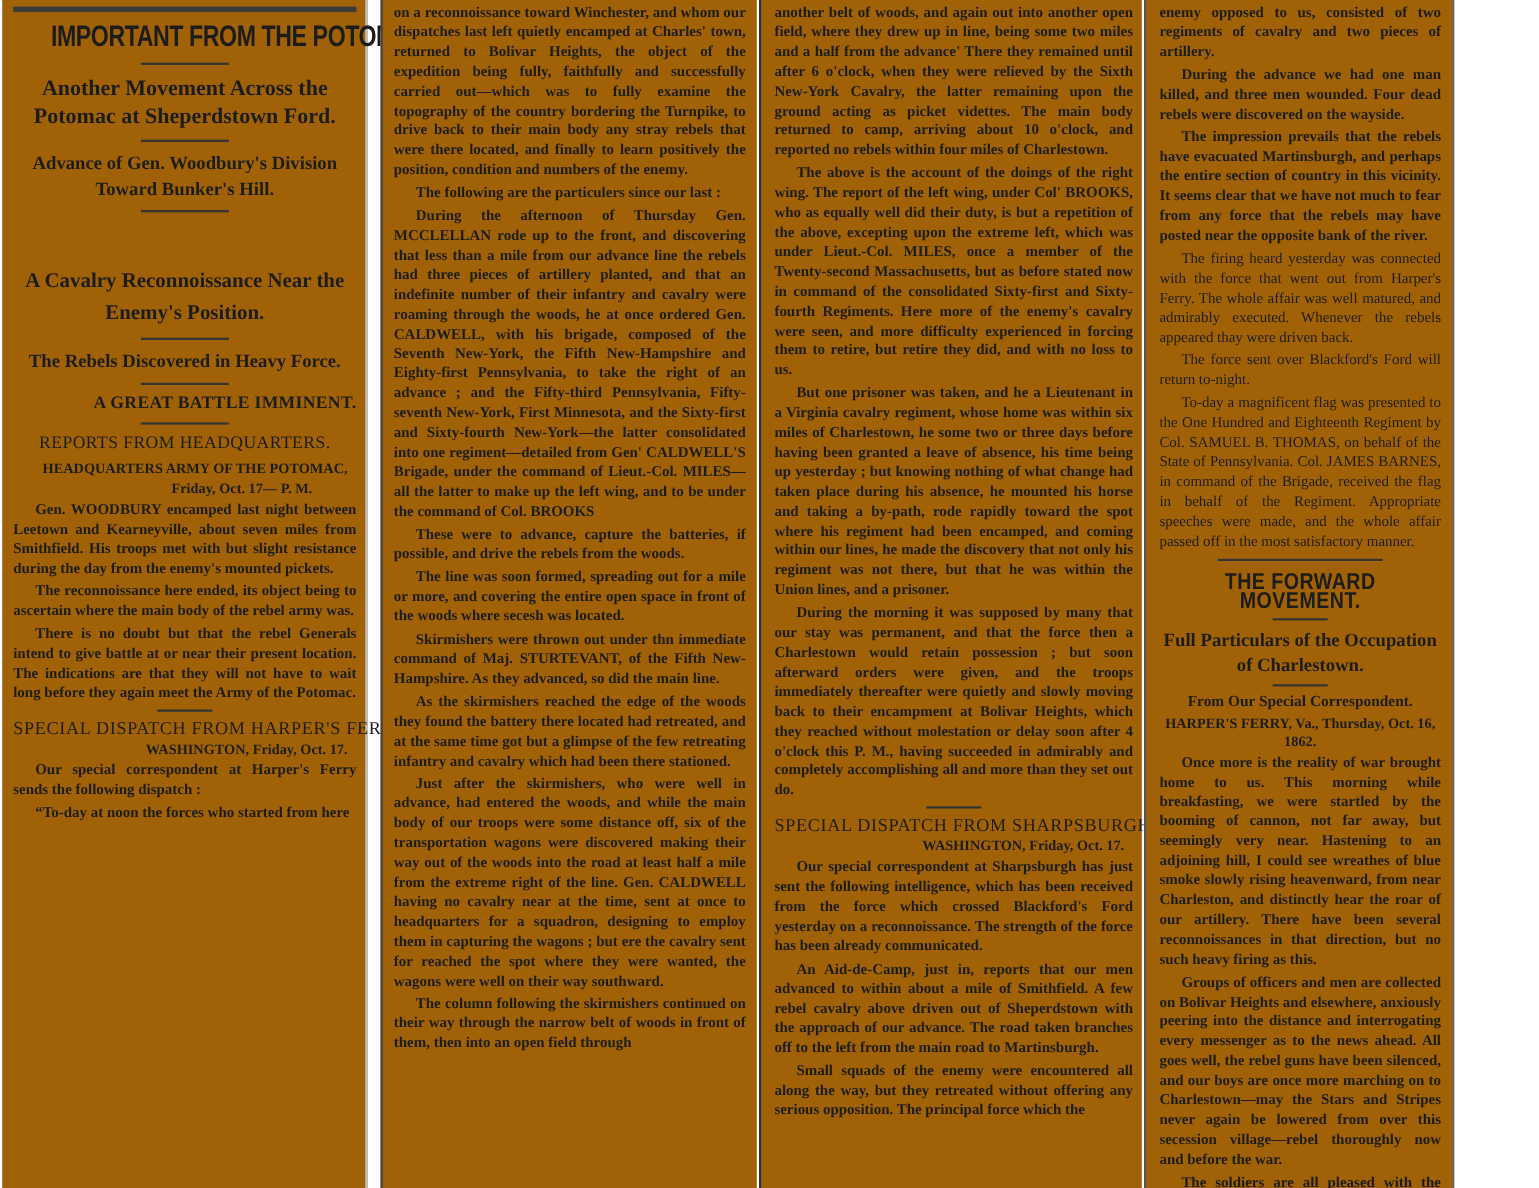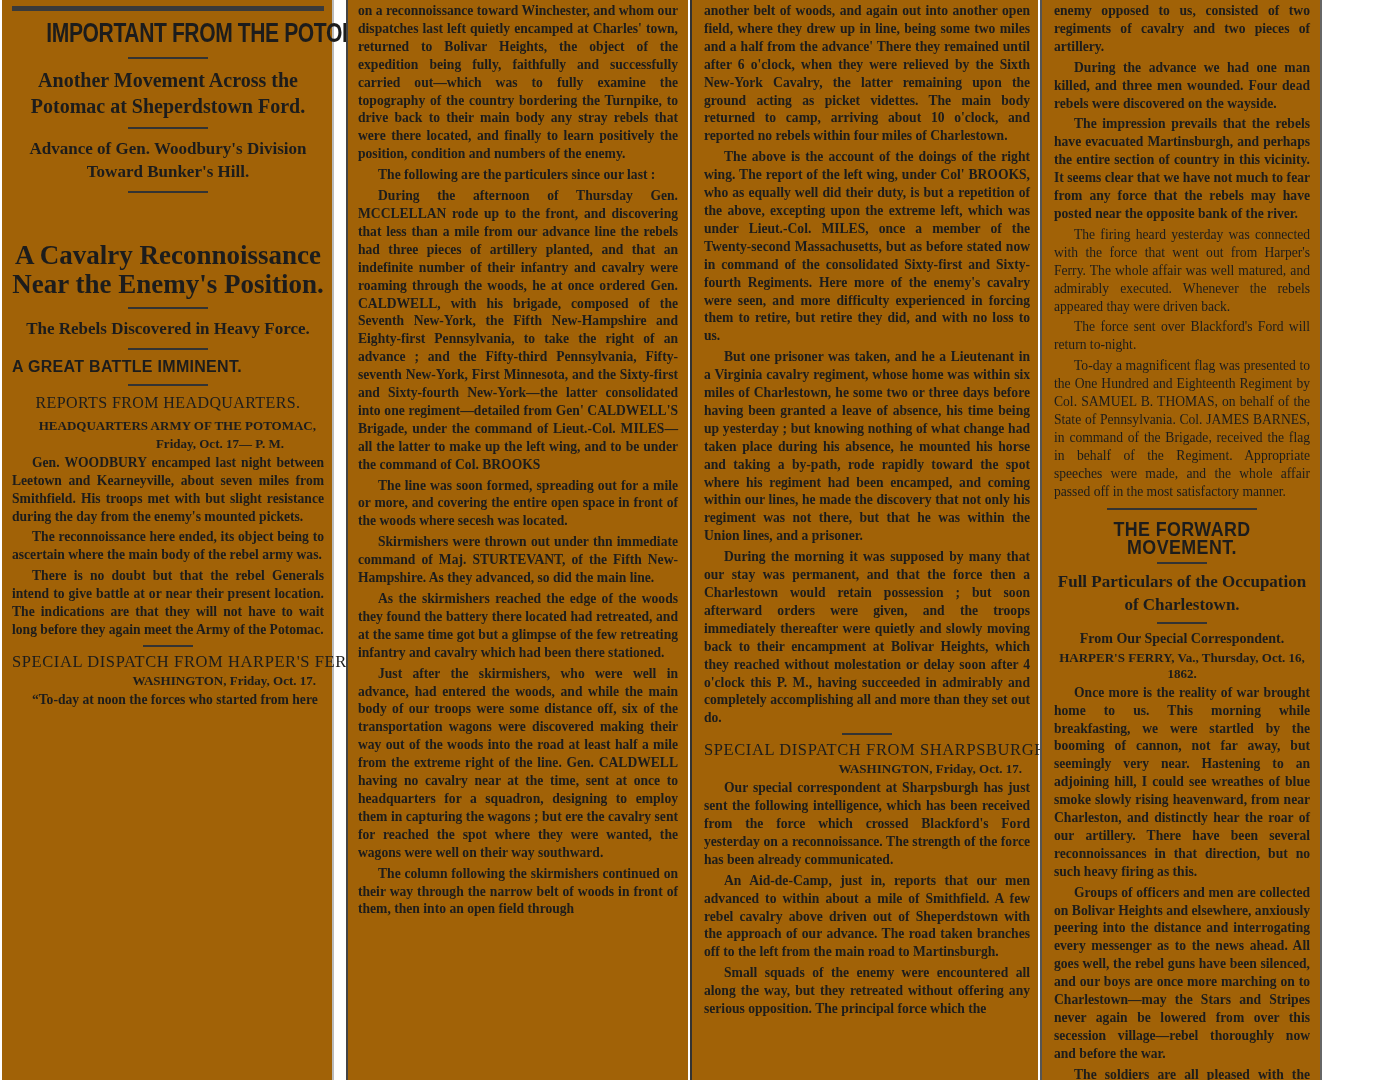--- a/index.html
+++ b/index.html
@@ -6,23 +6,23 @@
   body { width:1399px; height:1080px; background:#ffffff; overflow:hidden; position:relative; color:#1c1c1c; }
   .col { position:absolute; top:0; height:1080px; box-sizing:border-box; font-family:"Liberation Serif","DejaVu Serif",serif; font-size:13.6px; line-height:17.9px; text-align:justify; font-weight:bold; background:#a16207; }
   #col1 { left:2px; width:332px; padding:6px 8px 0 10px; }
   #col2 { left:346px; width:342px; padding:2px 10px 0 10px; border-left:2px solid #444; }
   #col3 { left:690px; width:348px; padding:2px 8px 0 12px; border-left:2px solid #333; }
   #col4 { left:1040px; width:282px; padding:2px 10px 0 12px; border-left:2px solid #555; border-right:2px solid #666; }
   #col1 { border-right:2px solid #bbb; }
   .topbar { height:5px; background:#3a3a3a; margin:0 0 6px 0; }
   .h-main { font-family:"Liberation Sans","DejaVu Sans",sans-serif; font-weight:bold; font-size:27px; letter-spacing:-0.5px; transform:scaleX(0.78); transform-origin:center; white-space:nowrap; text-align:center; margin:2px 0 4px; line-height:32px; }
   .h-sub { font-family:"Liberation Serif","DejaVu Serif",serif; font-weight:bold; text-align:center; font-size:20px; line-height:26px; margin:4px 0; }
-  .h-sub.lg { font-size:27px; line-height:29px;margin-top:48px; }
+  .h-sub.lg { font-size:19px; line-height:29px;margin-top:48px; }
   .h-sub.md { font-size:17px; line-height:23px; }
-  .h-caps { font-family:Liberation Sans, sans-serif; font-weight:bold; text-align:left; font-size:16px; letter-spacing:0.3px; margin:6px 0; }
+  .h-caps { font-family:Liberation Serif, serif; font-weight:bold; text-align:right; font-size:16px; letter-spacing:0.3px; margin:6px 0; }
   .h-plain { font-family:"Liberation Serif","DejaVu Serif",serif; font-weight:normal; text-align:center; font-size:16px; letter-spacing:0.4px; margin:6px 0; }
   .h-slab { font-family:"Liberation Serif","DejaVu Serif",serif; font-weight:normal; font-size:16.5px; letter-spacing:0.6px; text-align:left; margin:4px 0 2px; white-space:nowrap; }
   .h-forward { font-family:"Liberation Sans","DejaVu Sans",sans-serif; font-weight:bold; font-size:21px; text-align:center; transform:scaleX(0.85); letter-spacing:0.5px; margin:10px 0 4px; }
   .rule { width:80px; height:2px; background:#333; margin:8px auto; }
   .rule.short { width:50px; margin:6px auto; }
   .rule.long { width:150px; height:1.5px; }
   .dateline { text-align:right; font-size:13px; font-weight:bold; margin:0 0 2px; padding-right:8px; line-height:16px; }
   .dateline.center { text-align:center; padding-right:0; }
   p { margin:0; text-indent:20px; }
   p + p { margin-top:3px; }
@@ -50,28 +50,30 @@
   <div class="dateline" style="padding-right:40px">Friday, Oct. 17— P. M.</div>
   <div>
     <p>Gen. WOODBURY encamped last night between Leetown and Kearneyville, about seven miles from Smithfield. His troops met with but slight resistance during the day from the enemy's mounted pickets.</p>
     <p>The reconnoissance here ended, its object being to ascertain where the main body of the rebel army was.</p>
     <p>There is no doubt but that the rebel Generals intend to give battle at or near their present location. The indications are that they will not have to wait long before they again meet the Army of the Potomac.</p>
   </div>
   <div class="rule short"></div>
   <div class="h-slab">SPECIAL DISPATCH FROM HARPER'S FERRY.</div>
   <div class="dateline">WASHINGTON, Friday, Oct. 17.</div>
   <div>
+    <p>Our special correspondent at Harper's Ferry sends the following dispatch :</p>
     <p>“To-day at noon the forces who started from here</p>
   </div>
 </div>
 
 <div id="col2" class="col">
   <p style="text-indent:0">on a reconnoissance toward Winchester, and whom our dispatches last left quietly encamped at Charles' town, returned to Bolivar Heights, the object of the expedition being fully, faithfully and successfully carried out—which was to fully examine the topography of the country bordering the Turnpike, to drive back to their main body any stray rebels that were there located, and finally to learn positively the position, condition and numbers of the enemy.</p>
   <p>The following are the particulers since our last :</p>
   <p>During the afternoon of Thursday Gen. MCCLELLAN rode up to the front, and discovering that less than a mile from our advance line the rebels had three pieces of artillery planted, and that an indefinite number of their infantry and cavalry were roaming through the woods, he at once ordered Gen. CALDWELL, with his brigade, composed of the Seventh New-York, the Fifth New-Hampshire and Eighty-first Pennsylvania, to take the right of an advance ; and the Fifty-third Pennsylvania, Fifty-seventh New-York, First Minnesota, and the Sixty-first and Sixty-fourth New-York—the latter consolidated into one regiment—detailed from Gen' CALDWELL'S Brigade, under the command of Lieut.-Col. MILES—all the latter to make up the left wing, and to be under the command of Col. BROOKS</p>
+  <p>These were to advance, capture the batteries, if possible, and drive the rebels from the woods.</p>
   <p>The line was soon formed, spreading out for a mile or more, and covering the entire open space in front of the woods where secesh was located.</p>
   <p>Skirmishers were thrown out under thn immediate command of Maj. STURTEVANT, of the Fifth New-Hampshire. As they advanced, so did the main line.</p>
   <p>As the skirmishers reached the edge of the woods they found the battery there located had retreated, and at the same time got but a glimpse of the few retreating infantry and cavalry which had been there stationed.</p>
   <p>Just after the skirmishers, who were well in advance, had entered the woods, and while the main body of our troops were some distance off, six of the transportation wagons were discovered making their way out of the woods into the road at least half a mile from the extreme right of the line. Gen. CALDWELL having no cavalry near at the time, sent at once to headquarters for a squadron, designing to employ them in capturing the wagons ; but ere the cavalry sent for reached the spot where they were wanted, the wagons were well on their way southward.</p>
   <p>The column following the skirmishers continued on their way through the narrow belt of woods in front of them, then into an open field through</p>
 </div>
 
 <div id="col3" class="col">
   <p style="text-indent:0">another belt of woods, and again out into another open field, where they drew up in line, being some two miles and a half from the advance' There they remained until after 6 o'clock, when they were relieved by the Sixth New-York Cavalry, the latter remaining upon the ground acting as picket videttes. The main body returned to camp, arriving about 10 o'clock, and reported no rebels within four miles of Charlestown.</p>
   <p>The above is the account of the doings of the right wing. The report of the left wing, under Col' BROOKS, who as equally well did their duty, is but a repetition of the above, excepting upon the extreme left, which was under Lieut.-Col. MILES, once a member of the Twenty-second Massachusetts, but as before stated now in command of the consolidated Sixty-first and Sixty-fourth Regiments. Here more of the enemy's cavalry were seen, and more difficulty experienced in forcing them to retire, but retire they did, and with no loss to us.</p>

